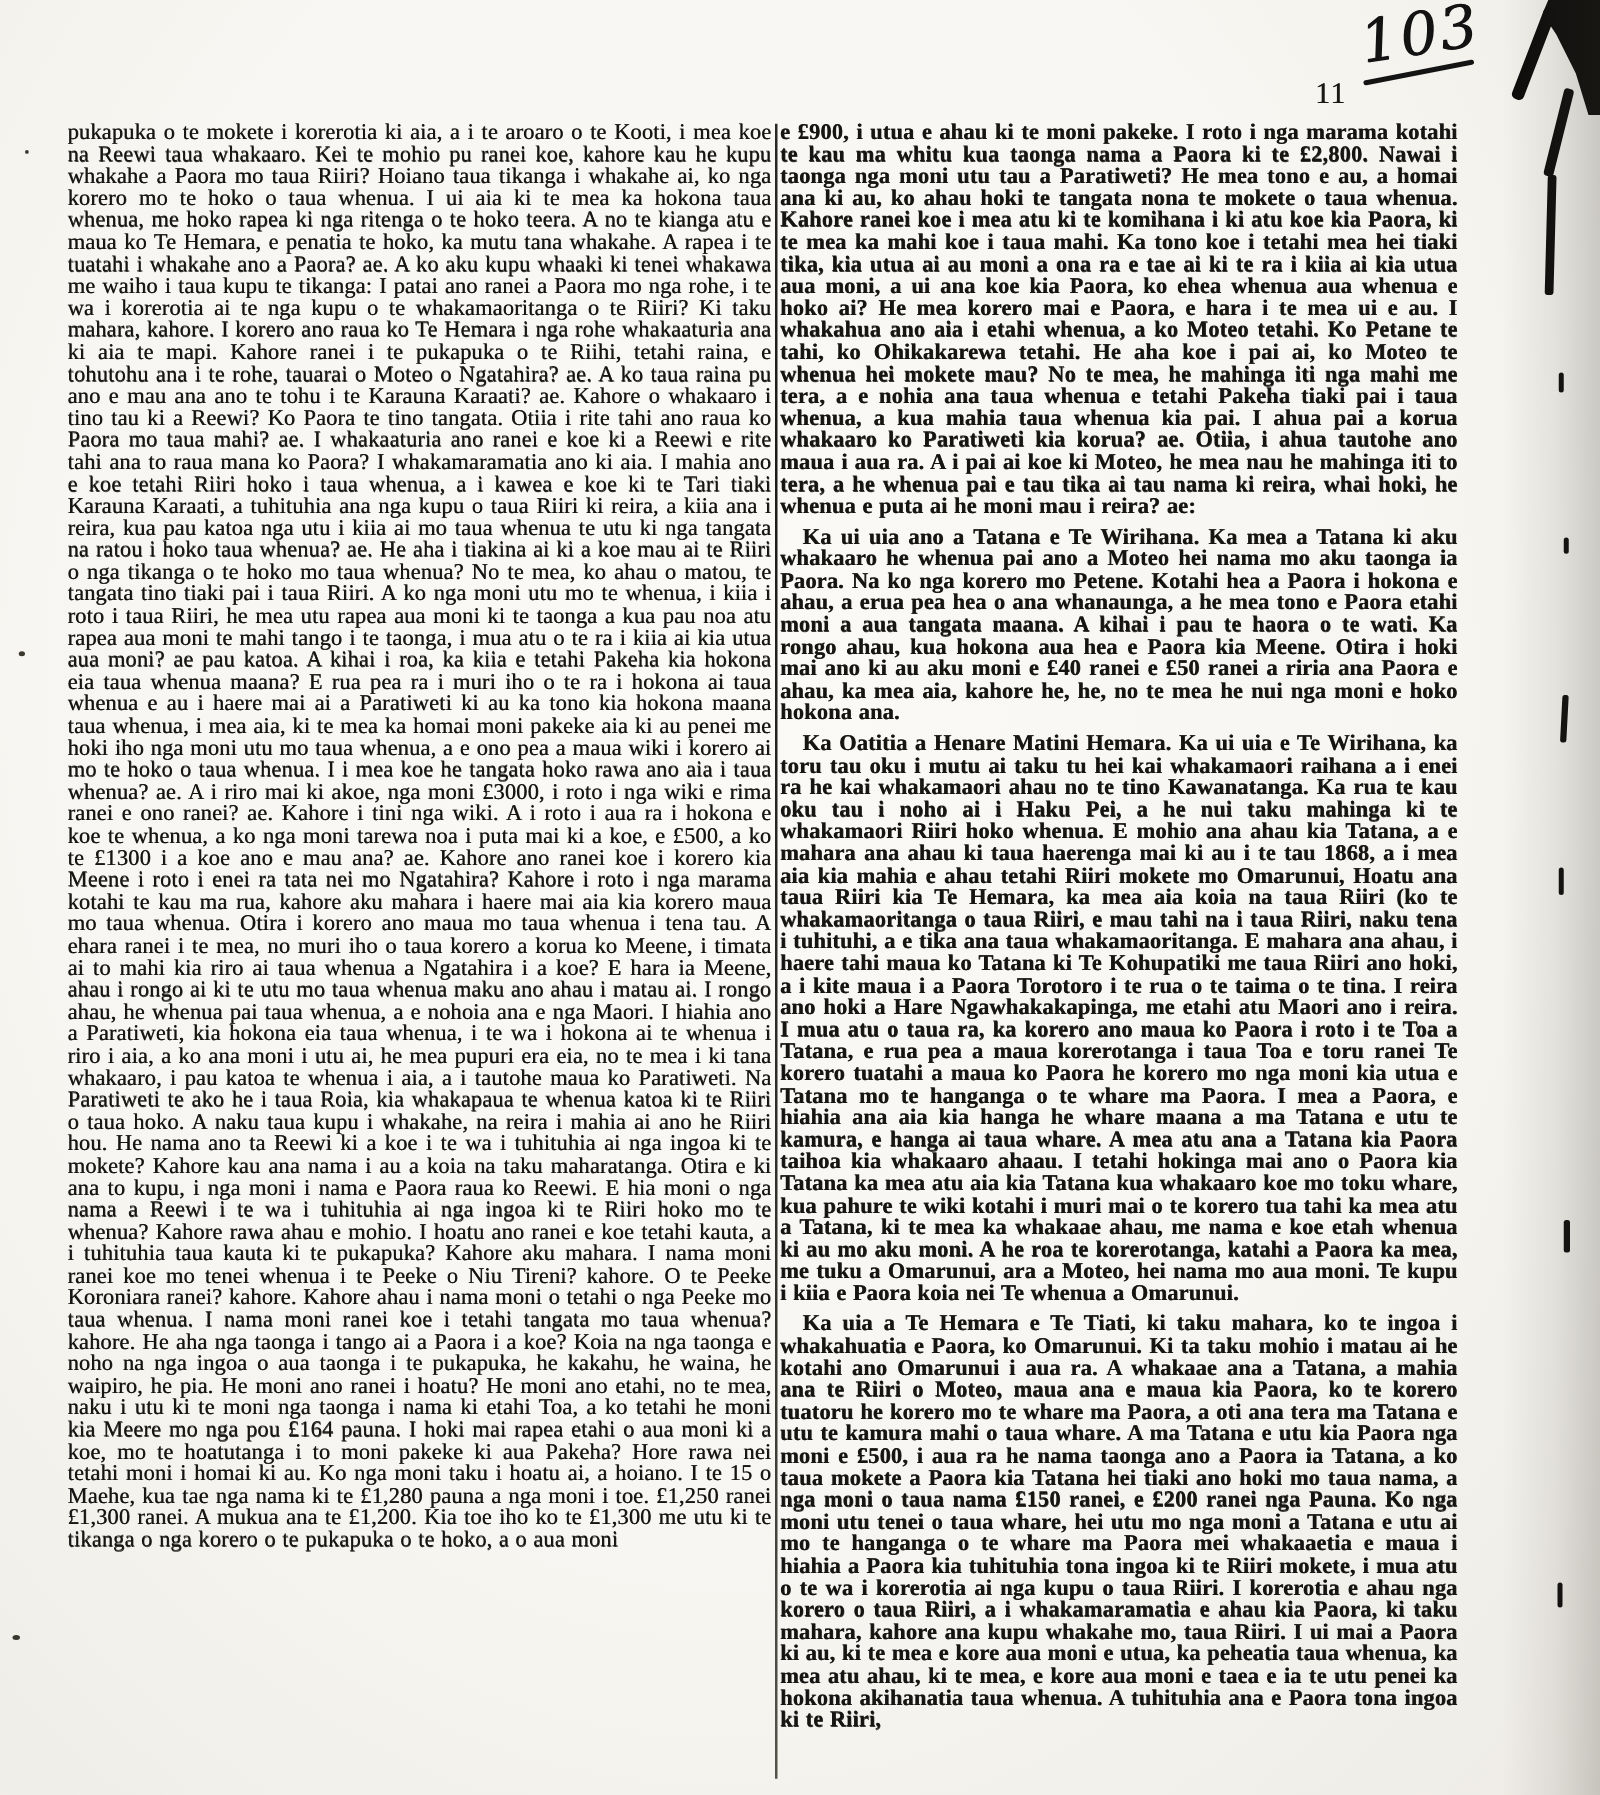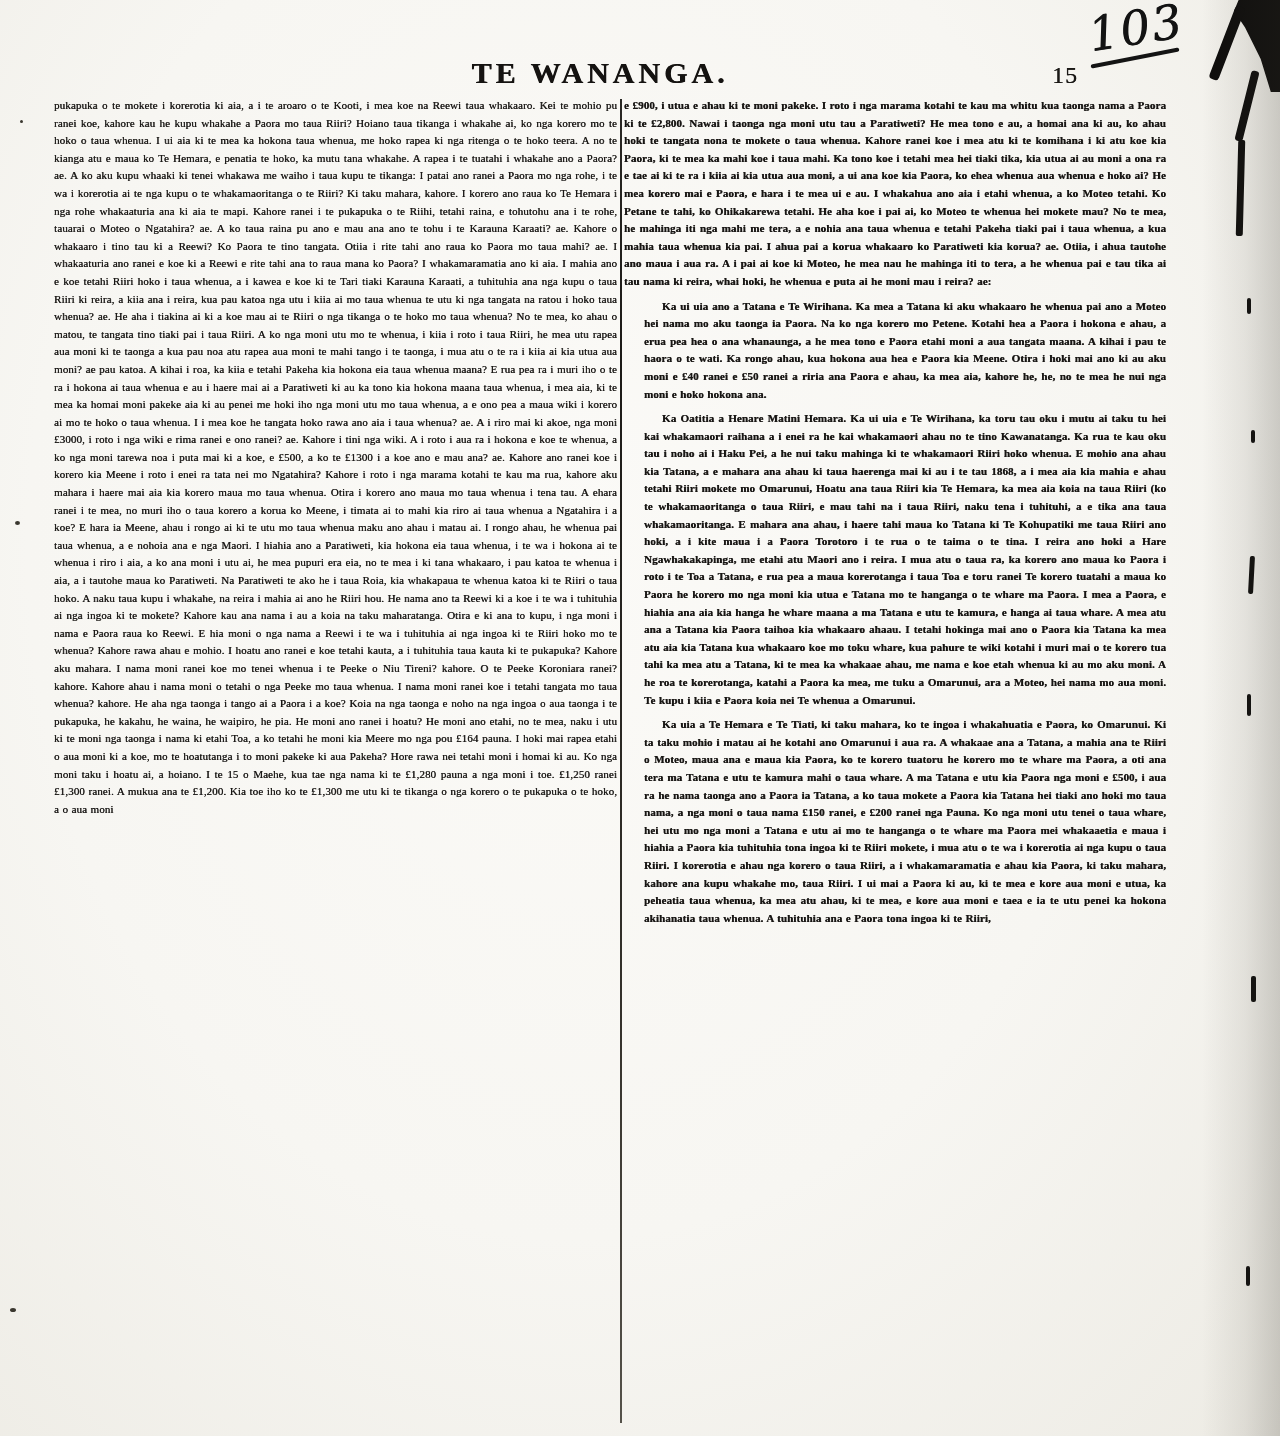--- a/index.html
+++ b/index.html
@@ -38,26 +38,26 @@
   }
   .hand-underline{
     position:absolute;top:56px;left:1090px;width:90px;height:4px;
     background:#141414;border-radius:2px;transform:rotate(-11deg);
   }
   .columns{
     position:absolute;top:97px;left:54px;width:1112px;height:1332px;
     display:flex;overflow:hidden;
   }
   .col{
-    color:#171513;font-size:11px;line-height:17.6px;
+    color:#171513;font-size:18px;line-height:17.6px;
     text-align:justify;letter-spacing:0.1px;word-spacing:0.6px;
     text-shadow:0.35px 0.2px 0 rgba(23,21,19,0.85);
   }
   .col p{margin:0;}
-  .col p.indent{text-indent:18px;margin-top:7px;margin-left:20px;}
+  .col p.indent{text-indent:18px;margin-top:7px;}
   .col.left{width:563px;}
   .col.right{width:542px;font-weight:bold;}
   .rule{
     width:2px;background:linear-gradient(#2a2824,#1c1a17 20%,#35322c 70%,#55524a);
     margin:2px 2px 6px 3px;flex:none;
   }
   .ink{position:absolute;background:#0d0c0b;}
   .ink.corner-blob{
     top:0;right:0;width:46px;height:92px;
     clip-path:polygon(34% 0,100% 0,100% 100%,80% 100%,58% 64%,24% 30%,0 12%,10% 0);
@@ -77,22 +77,21 @@
   .speck.s3{top:120px;left:20px;width:3px;height:3px;}
 </style>
 </head>
 <body>
 
 <div class="paper">
 
   <div class="handwritten">103</div>
   <div class="hand-underline"></div>
 
-  <h1 class="masthead">TE WANANGA.</h1>
-  <div class="pagenum">15</div>
+  <div class="pagenum">11</div>
 
   <div class="columns">
     <div class="col left">
       <p>pukapuka o te mokete i korerotia ki aia, a i te aroaro o te Kooti, i mea koe na Reewi taua whakaaro. Kei te mohio pu ranei koe, kahore kau he kupu whakahe a Paora mo taua Riiri? Hoiano taua tikanga i whakahe ai, ko nga korero mo te hoko o taua whenua. I ui aia ki te mea ka hokona taua whenua, me hoko rapea ki nga ritenga o te hoko teera. A no te kianga atu e maua ko Te Hemara, e penatia te hoko, ka mutu tana whakahe. A rapea i te tuatahi i whakahe ano a Paora? ae. A ko aku kupu whaaki ki tenei whakawa me waiho i taua kupu te tikanga: I patai ano ranei a Paora mo nga rohe, i te wa i korerotia ai te nga kupu o te whakamaoritanga o te Riiri? Ki taku mahara, kahore. I korero ano raua ko Te Hemara i nga rohe whakaaturia ana ki aia te mapi. Kahore ranei i te pukapuka o te Riihi, tetahi raina, e tohutohu ana i te rohe, tauarai o Moteo o Ngatahira? ae. A ko taua raina pu ano e mau ana ano te tohu i te Karauna Karaati? ae. Kahore o whakaaro i tino tau ki a Reewi? Ko Paora te tino tangata. Otiia i rite tahi ano raua ko Paora mo taua mahi? ae. I whakaaturia ano ranei e koe ki a Reewi e rite tahi ana to raua mana ko Paora? I whakamaramatia ano ki aia. I mahia ano e koe tetahi Riiri hoko i taua whenua, a i kawea e koe ki te Tari tiaki Karauna Karaati, a tuhituhia ana nga kupu o taua Riiri ki reira, a kiia ana i reira, kua pau katoa nga utu i kiia ai mo taua whenua te utu ki nga tangata na ratou i hoko taua whenua? ae. He aha i tiakina ai ki a koe mau ai te Riiri o nga tikanga o te hoko mo taua whenua? No te mea, ko ahau o matou, te tangata tino tiaki pai i taua Riiri. A ko nga moni utu mo te whenua, i kiia i roto i taua Riiri, he mea utu rapea aua moni ki te taonga a kua pau noa atu rapea aua moni te mahi tango i te taonga, i mua atu o te ra i kiia ai kia utua aua moni? ae pau katoa. A kihai i roa, ka kiia e tetahi Pakeha kia hokona eia taua whenua maana? E rua pea ra i muri iho o te ra i hokona ai taua whenua e au i haere mai ai a Paratiweti ki au ka tono kia hokona maana taua whenua, i mea aia, ki te mea ka homai moni pakeke aia ki au penei me hoki iho nga moni utu mo taua whenua, a e ono pea a maua wiki i korero ai mo te hoko o taua whenua. I i mea koe he tangata hoko rawa ano aia i taua whenua? ae. A i riro mai ki akoe, nga moni £3000, i roto i nga wiki e rima ranei e ono ranei? ae. Kahore i tini nga wiki. A i roto i aua ra i hokona e koe te whenua, a ko nga moni tarewa noa i puta mai ki a koe, e £500, a ko te £1300 i a koe ano e mau ana? ae. Kahore ano ranei koe i korero kia Meene i roto i enei ra tata nei mo Ngatahira? Kahore i roto i nga marama kotahi te kau ma rua, kahore aku mahara i haere mai aia kia korero maua mo taua whenua. Otira i korero ano maua mo taua whenua i tena tau. A ehara ranei i te mea, no muri iho o taua korero a korua ko Meene, i timata ai to mahi kia riro ai taua whenua a Ngatahira i a koe? E hara ia Meene, ahau i rongo ai ki te utu mo taua whenua maku ano ahau i matau ai. I rongo ahau, he whenua pai taua whenua, a e nohoia ana e nga Maori. I hiahia ano a Paratiweti, kia hokona eia taua whenua, i te wa i hokona ai te whenua i riro i aia, a ko ana moni i utu ai, he mea pupuri era eia, no te mea i ki tana whakaaro, i pau katoa te whenua i aia, a i tautohe maua ko Paratiweti. Na Paratiweti te ako he i taua Roia, kia whakapaua te whenua katoa ki te Riiri o taua hoko. A naku taua kupu i whakahe, na reira i mahia ai ano he Riiri hou. He nama ano ta Reewi ki a koe i te wa i tuhituhia ai nga ingoa ki te mokete? Kahore kau ana nama i au a koia na taku maharatanga. Otira e ki ana to kupu, i nga moni i nama e Paora raua ko Reewi. E hia moni o nga nama a Reewi i te wa i tuhituhia ai nga ingoa ki te Riiri hoko mo te whenua? Kahore rawa ahau e mohio. I hoatu ano ranei e koe tetahi kauta, a i tuhituhia taua kauta ki te pukapuka? Kahore aku mahara. I nama moni ranei koe mo tenei whenua i te Peeke o Niu Tireni? kahore. O te Peeke Koroniara ranei? kahore. Kahore ahau i nama moni o tetahi o nga Peeke mo taua whenua. I nama moni ranei koe i tetahi tangata mo taua whenua? kahore. He aha nga taonga i tango ai a Paora i a koe? Koia na nga taonga e noho na nga ingoa o aua taonga i te pukapuka, he kakahu, he waina, he waipiro, he pia. He moni ano ranei i hoatu? He moni ano etahi, no te mea, naku i utu ki te moni nga taonga i nama ki etahi Toa, a ko tetahi he moni kia Meere mo nga pou £164 pauna. I hoki mai rapea etahi o aua moni ki a koe, mo te hoatutanga i to moni pakeke ki aua Pakeha? Hore rawa nei tetahi moni i homai ki au. Ko nga moni taku i hoatu ai, a hoiano. I te 15 o Maehe, kua tae nga nama ki te £1,280 pauna a nga moni i toe. £1,250 ranei £1,300 ranei. A mukua ana te £1,200. Kia toe iho ko te £1,300 me utu ki te tikanga o nga korero o te pukapuka o te hoko, a o aua moni</p>
     </div>
     <div class="rule"></div>
     <div class="col right">
       <p>e £900, i utua e ahau ki te moni pakeke. I roto i nga marama kotahi te kau ma whitu kua taonga nama a Paora ki te £2,800. Nawai i taonga nga moni utu tau a Paratiweti? He mea tono e au, a homai ana ki au, ko ahau hoki te tangata nona te mokete o taua whenua. Kahore ranei koe i mea atu ki te komihana i ki atu koe kia Paora, ki te mea ka mahi koe i taua mahi. Ka tono koe i tetahi mea hei tiaki tika, kia utua ai au moni a ona ra e tae ai ki te ra i kiia ai kia utua aua moni, a ui ana koe kia Paora, ko ehea whenua aua whenua e hoko ai? He mea korero mai e Paora, e hara i te mea ui e au. I whakahua ano aia i etahi whenua, a ko Moteo tetahi. Ko Petane te tahi, ko Ohikakarewa tetahi. He aha koe i pai ai, ko Moteo te whenua hei mokete mau? No te mea, he mahinga iti nga mahi me tera, a e nohia ana taua whenua e tetahi Pakeha tiaki pai i taua whenua, a kua mahia taua whenua kia pai. I ahua pai a korua whakaaro ko Paratiweti kia korua? ae. Otiia, i ahua tautohe ano maua i aua ra. A i pai ai koe ki Moteo, he mea nau he mahinga iti to tera, a he whenua pai e tau tika ai tau nama ki reira, whai hoki, he whenua e puta ai he moni mau i reira? ae:</p>
       <p class="indent">Ka ui uia ano a Tatana e Te Wirihana. Ka mea a Tatana ki aku whakaaro he whenua pai ano a Moteo hei nama mo aku taonga ia Paora. Na ko nga korero mo Petene. Kotahi hea a Paora i hokona e ahau, a erua pea hea o ana whanaunga, a he mea tono e Paora etahi moni a aua tangata maana. A kihai i pau te haora o te wati. Ka rongo ahau, kua hokona aua hea e Paora kia Meene. Otira i hoki mai ano ki au aku moni e £40 ranei e £50 ranei a riria ana Paora e ahau, ka mea aia, kahore he, he, no te mea he nui nga moni e hoko hokona ana.</p>
       <p class="indent">Ka Oatitia a Henare Matini Hemara. Ka ui uia e Te Wirihana, ka toru tau oku i mutu ai taku tu hei kai whakamaori raihana a i enei ra he kai whakamaori ahau no te tino Kawanatanga. Ka rua te kau oku tau i noho ai i Haku Pei, a he nui taku mahinga ki te whakamaori Riiri hoko whenua. E mohio ana ahau kia Tatana, a e mahara ana ahau ki taua haerenga mai ki au i te tau 1868, a i mea aia kia mahia e ahau tetahi Riiri mokete mo Omarunui, Hoatu ana taua Riiri kia Te Hemara, ka mea aia koia na taua Riiri (ko te whakamaoritanga o taua Riiri, e mau tahi na i taua Riiri, naku tena i tuhituhi, a e tika ana taua whakamaoritanga. E mahara ana ahau, i haere tahi maua ko Tatana ki Te Kohupatiki me taua Riiri ano hoki, a i kite maua i a Paora Torotoro i te rua o te taima o te tina. I reira ano hoki a Hare Ngawhakakapinga, me etahi atu Maori ano i reira. I mua atu o taua ra, ka korero ano maua ko Paora i roto i te Toa a Tatana, e rua pea a maua korerotanga i taua Toa e toru ranei Te korero tuatahi a maua ko Paora he korero mo nga moni kia utua e Tatana mo te hanganga o te whare ma Paora. I mea a Paora, e hiahia ana aia kia hanga he whare maana a ma Tatana e utu te kamura, e hanga ai taua whare. A mea atu ana a Tatana kia Paora taihoa kia whakaaro ahaau. I tetahi hokinga mai ano o Paora kia Tatana ka mea atu aia kia Tatana kua whakaaro koe mo toku whare, kua pahure te wiki kotahi i muri mai o te korero tua tahi ka mea atu a Tatana, ki te mea ka whakaae ahau, me nama e koe etah whenua ki au mo aku moni. A he roa te korerotanga, katahi a Paora ka mea, me tuku a Omarunui, ara a Moteo, hei nama mo aua moni. Te kupu i kiia e Paora koia nei Te whenua a Omarunui.</p>

